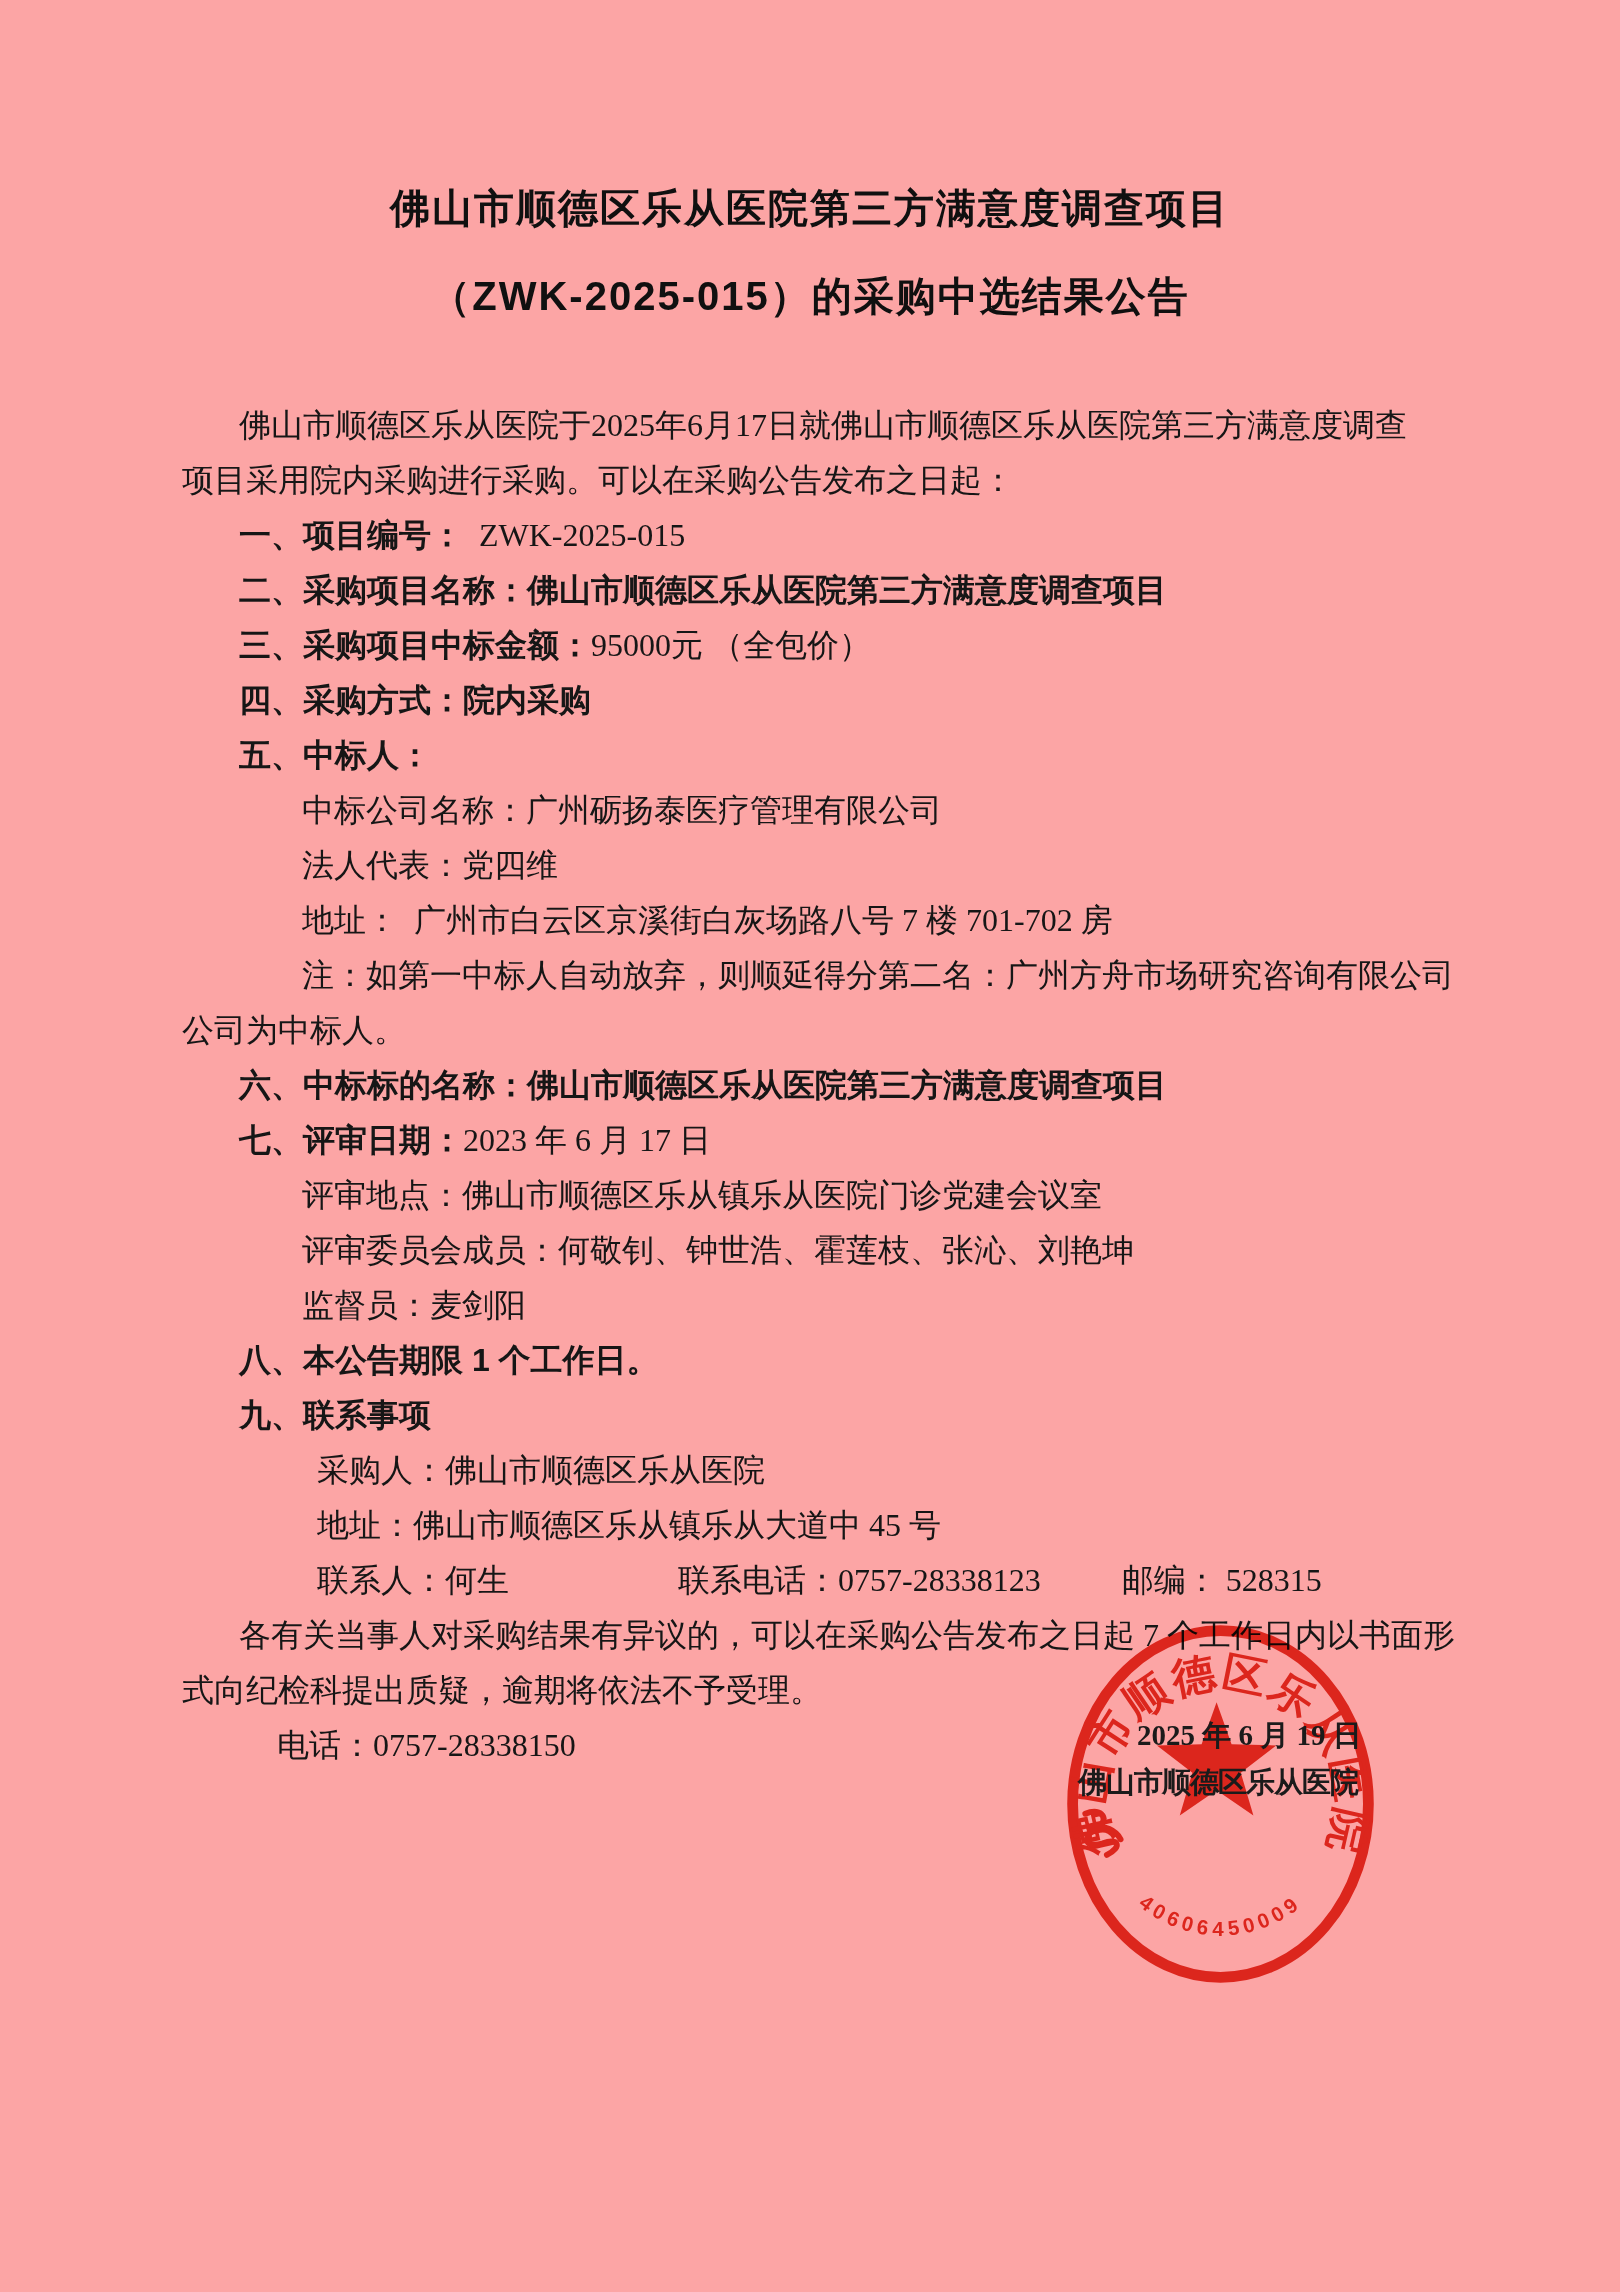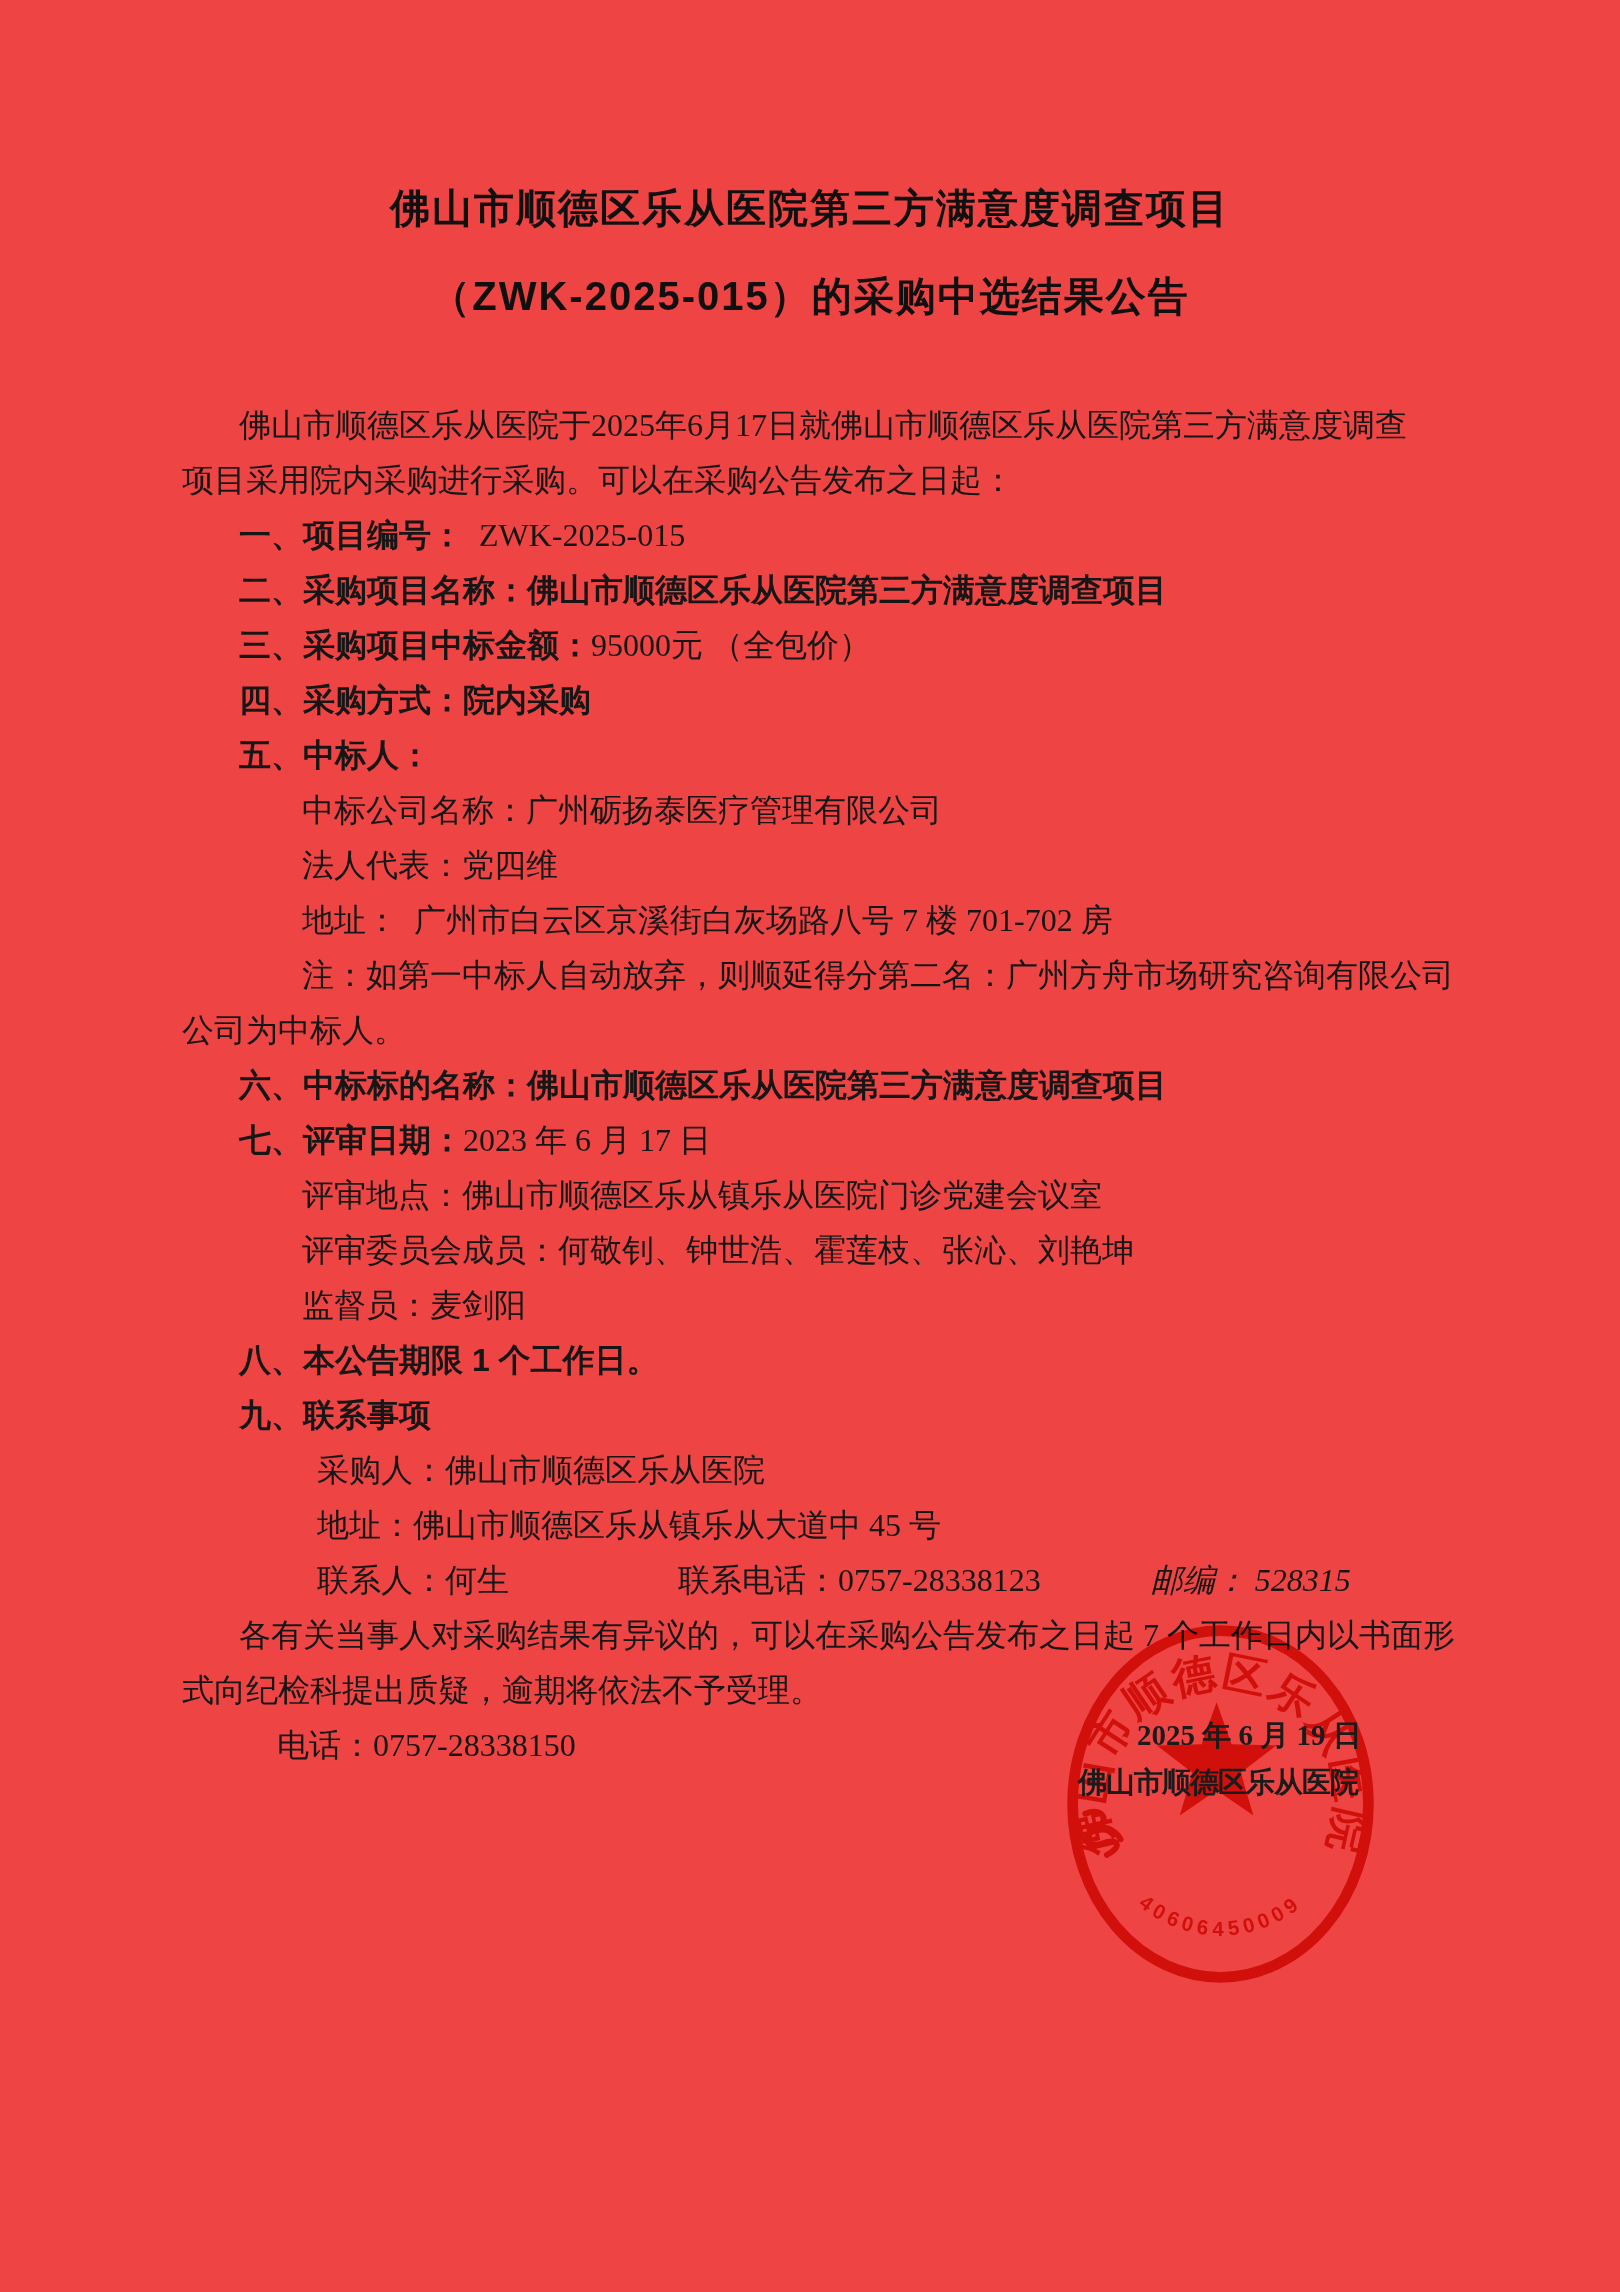--- a/index.html
+++ b/index.html
@@ -1,41 +1,41 @@
 <!DOCTYPE html>
 <html><head>
 <meta charset="utf-8">
 <style>
   html,body{margin:0;padding:0;}
   body{
     width:1620px;height:2293px;position:relative;background:#ffffff;
     font-family:"Liberation Serif","DejaVu Serif",serif;color:#141414;
     overflow:hidden;
   }
-  .page{position:absolute;inset:0;background:#ef4444;}
+  .page{position:absolute;inset:0;background:#fca5a5;}
   .title{
     position:absolute;left:0;width:1620px;text-align:center;margin:0;
     font-size:40px;font-weight:700;letter-spacing:2px;color:#101010;
     font-family:"Liberation Sans","DejaVu Sans",sans-serif;
   }
   .t1{top:181px;}
   .t2{top:269px;}
   .content{
     position:absolute;left:182px;top:398px;width:1259px;
   }
   .ln{
     margin:0;font-size:32px;line-height:55px;white-space:pre;color:#161616;
   }
   .b{font-weight:700;font-family:"Liberation Sans","DejaVu Sans",sans-serif;}
   .i2{padding-left:57px;}
   .i3{padding-left:95px;}
   .i4{padding-left:120px;}
   .i5{padding-left:135px;}
   .gapA{margin-left:169px;}
-  .gapB{margin-left:110px;font-style:italic;}
+  .gapB{margin-left:81px;}
   
   .stamp-svg{
     position:absolute;left:1054px;top:1613px;width:333px;height:382px;
     mix-blend-mode:multiply;opacity:0.93;
   }
   .stamp-overlay{
     position:absolute;margin:0;font-size:29px;font-weight:700;color:#1b1b1b;
     font-family:"Liberation Serif","DejaVu Serif",serif;white-space:pre;
   }
   .stamp-org{left:1078px;top:1763px;letter-spacing:-1px;}

